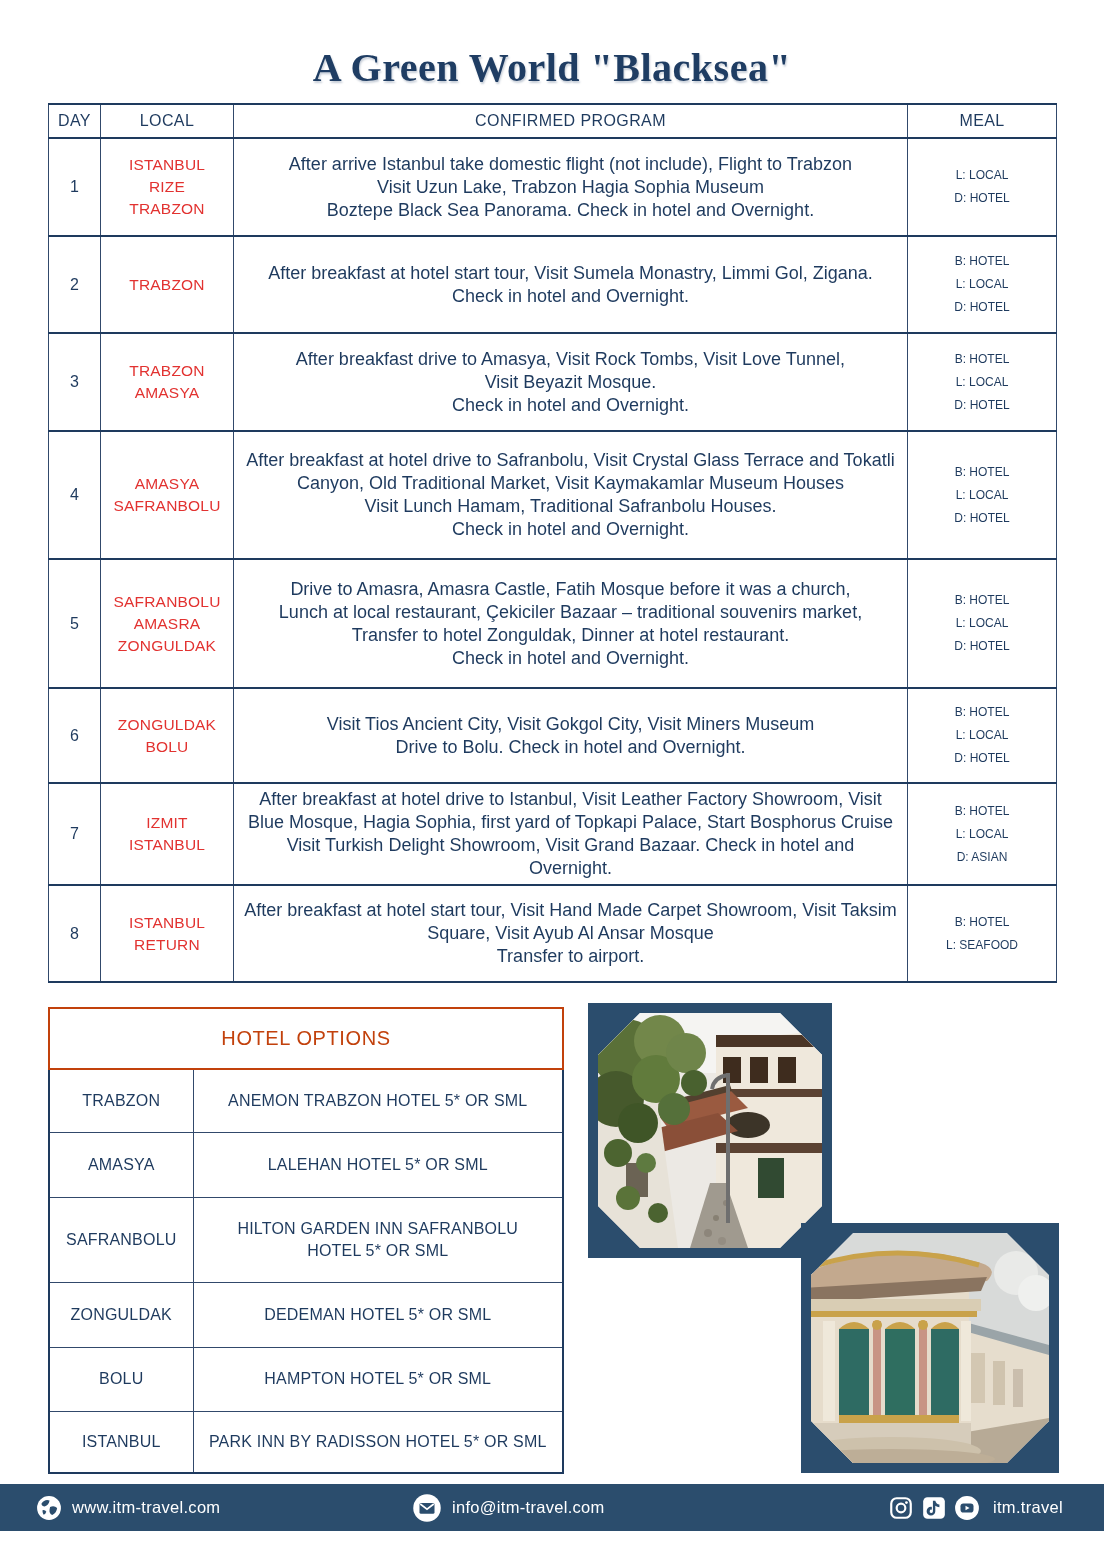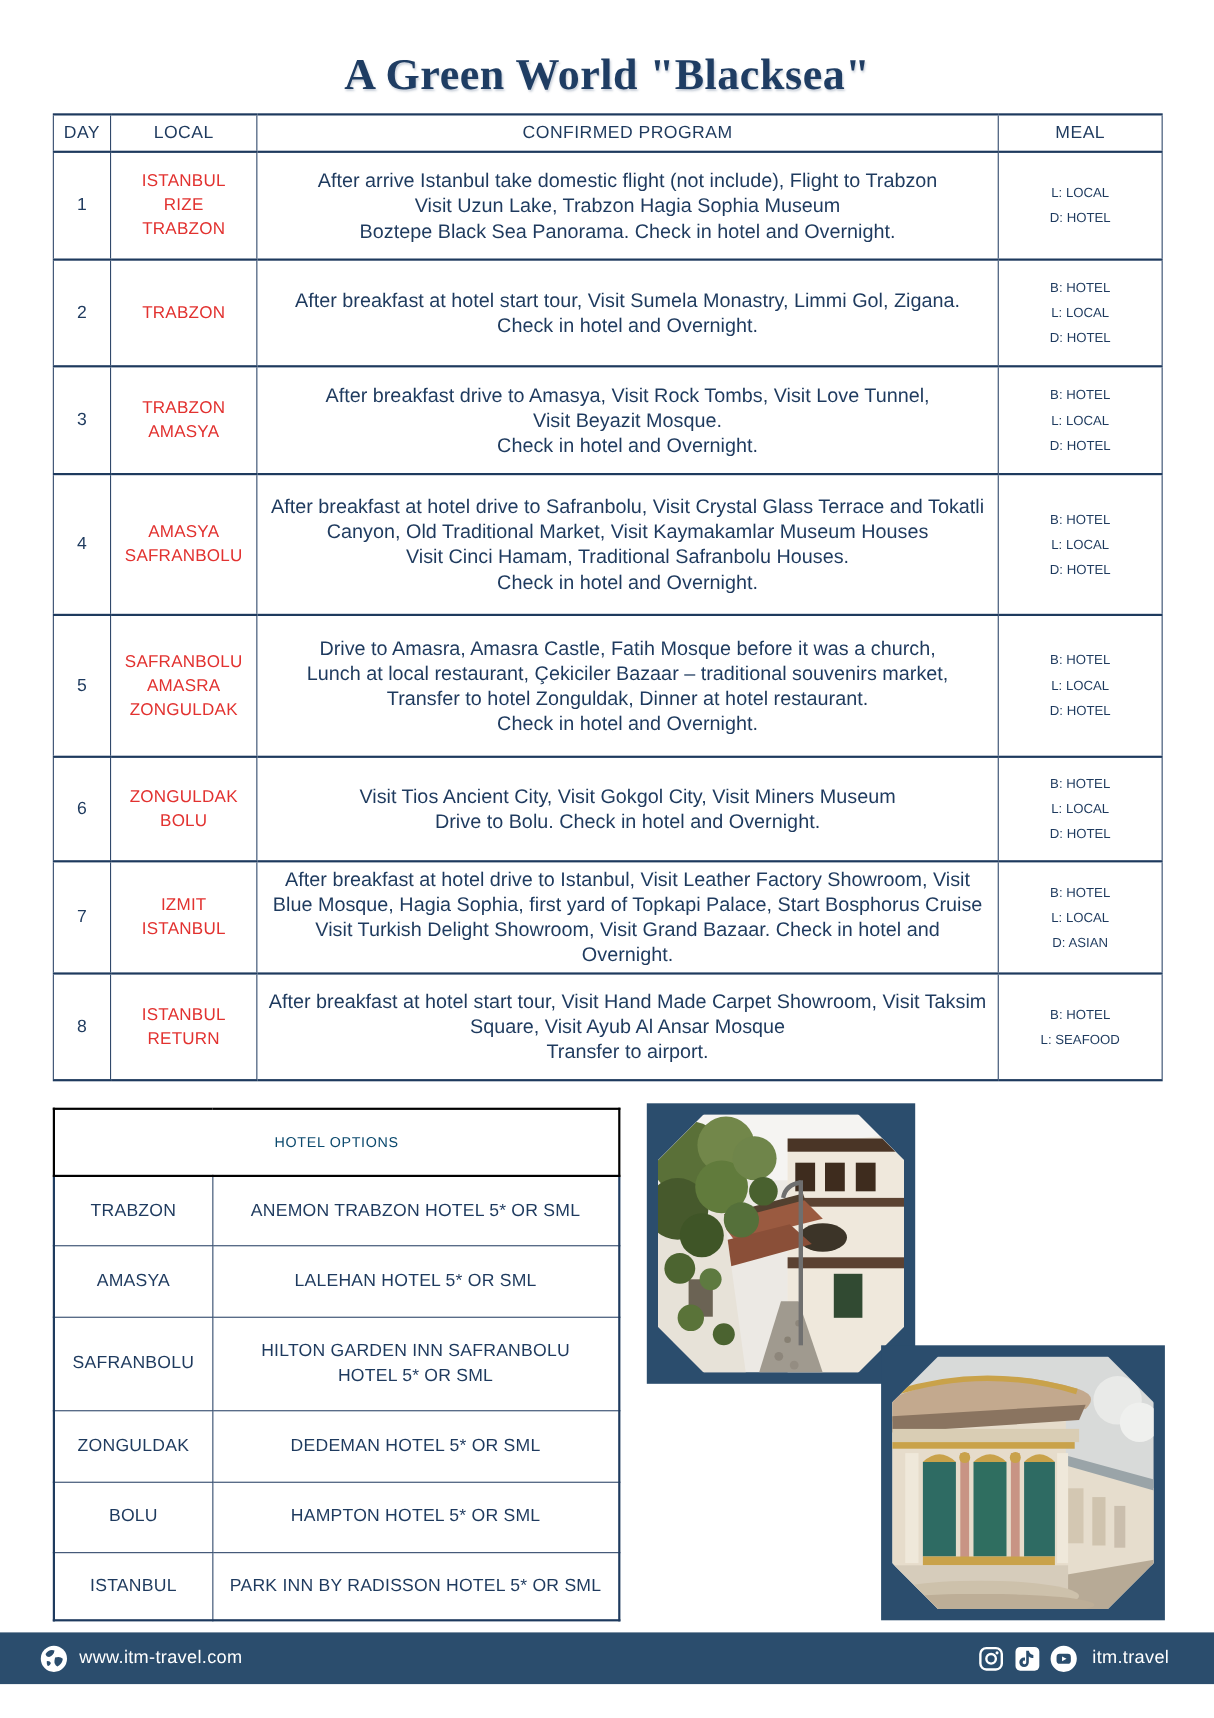--- a/index.html
+++ b/index.html
@@ -87,24 +87,24 @@
   }
   .hotel-table th, .hotel-table td {
     border: 1px solid #31496b;
     vertical-align: middle;
     text-align: center;
     color: #1e3a5e;
     font-weight: 400;
   }
   .hotel-table thead tr { height: 61px; }
   .hotel-table th.hotel-title {
-    color: #0c4a6e;
-    font-size: 13px;
+    color: #c2410c;
+    font-size: 20px;
     letter-spacing: 0.6px;
-    border: 2px solid #000000;
+    border: 2px solid #c2410c;
   }
   .hotel-table { border: 2px solid #1e3a5e; }
   tr.h1 { height: 63px; }
   tr.h2 { height: 65px; }
   tr.h3 { height: 85px; }
   tr.h4 { height: 65px; }
   tr.h5 { height: 64px; }
   tr.h6 { height: 62px; }
   .hotel-table td {
     font-size: 16px;
@@ -206,21 +206,21 @@
         <td class="meal">B: HOTEL
 L: LOCAL
 D: HOTEL</td>
       </tr>
       <tr class="r4">
         <td class="day">4</td>
         <td class="city">AMASYA
 SAFRANBOLU</td>
         <td class="prog">After breakfast at hotel drive to Safranbolu, Visit Crystal Glass Terrace and Tokatli
 Canyon, Old Traditional Market, Visit Kaymakamlar Museum Houses
-Visit Cinci Hamam, Traditional Safranbolu Houses.
+Visit Lunch Hamam, Traditional Safranbolu Houses.
 Check in hotel and Overnight.</td>
         <td class="meal">B: HOTEL
 L: LOCAL
 D: HOTEL</td>
       </tr>
       <tr class="r5">
         <td class="day">5</td>
         <td class="city">SAFRANBOLU
 AMASRA
 ZONGULDAK</td>
@@ -408,20 +408,30 @@
         <svg width="26" height="26" viewBox="0 0 24 24">
           <circle cx="12" cy="12" r="11" fill="#ffffff"></circle>
           <path d="M5 8 Q8 3.5 12.5 5 Q12 9 8 10.5 Q5.5 10.5 5 8 Z" fill="#2b4d6d"></path>
           <path d="M13 11 Q17 9.5 19.5 12 Q19 16.5 15 18.5 Q12 17 12.5 13.5 Z" fill="#2b4d6d"></path>
           <path d="M6 14 Q8.5 13.5 9.5 15.5 Q8.5 18.5 6.8 18 Q5.8 16 6 14 Z" fill="#2b4d6d"></path>
         </svg>
       </span>
       <span>www.itm-travel.com</span>
     </div>
 
+    <div class="footer-group fg-center">
+      <span>
+        <svg width="30" height="30" viewBox="0 0 24 24">
+          <circle cx="12" cy="12" r="11" fill="#ffffff"></circle>
+          <rect x="6" y="8" width="12" height="8.5" rx="1.2" fill="#2b4d6d"></rect>
+          <polyline points="6.6,8.8 12,13 17.4,8.8" fill="none" stroke="#ffffff" stroke-width="1.3"></polyline>
+        </svg>
+      </span>
+      <span>info@itm-travel.com</span>
+    </div>
 
     <div class="footer-group fg-right">
       <span>
         <svg width="26" height="26" viewBox="0 0 24 24">
           <rect x="3" y="3" width="18" height="18" rx="5" fill="none" stroke="#ffffff" stroke-width="2"></rect>
           <circle cx="12" cy="12" r="4" fill="none" stroke="#ffffff" stroke-width="2"></circle>
           <circle cx="17" cy="7" r="1.3" fill="#ffffff"></circle>
         </svg>
       </span>
       <span>

